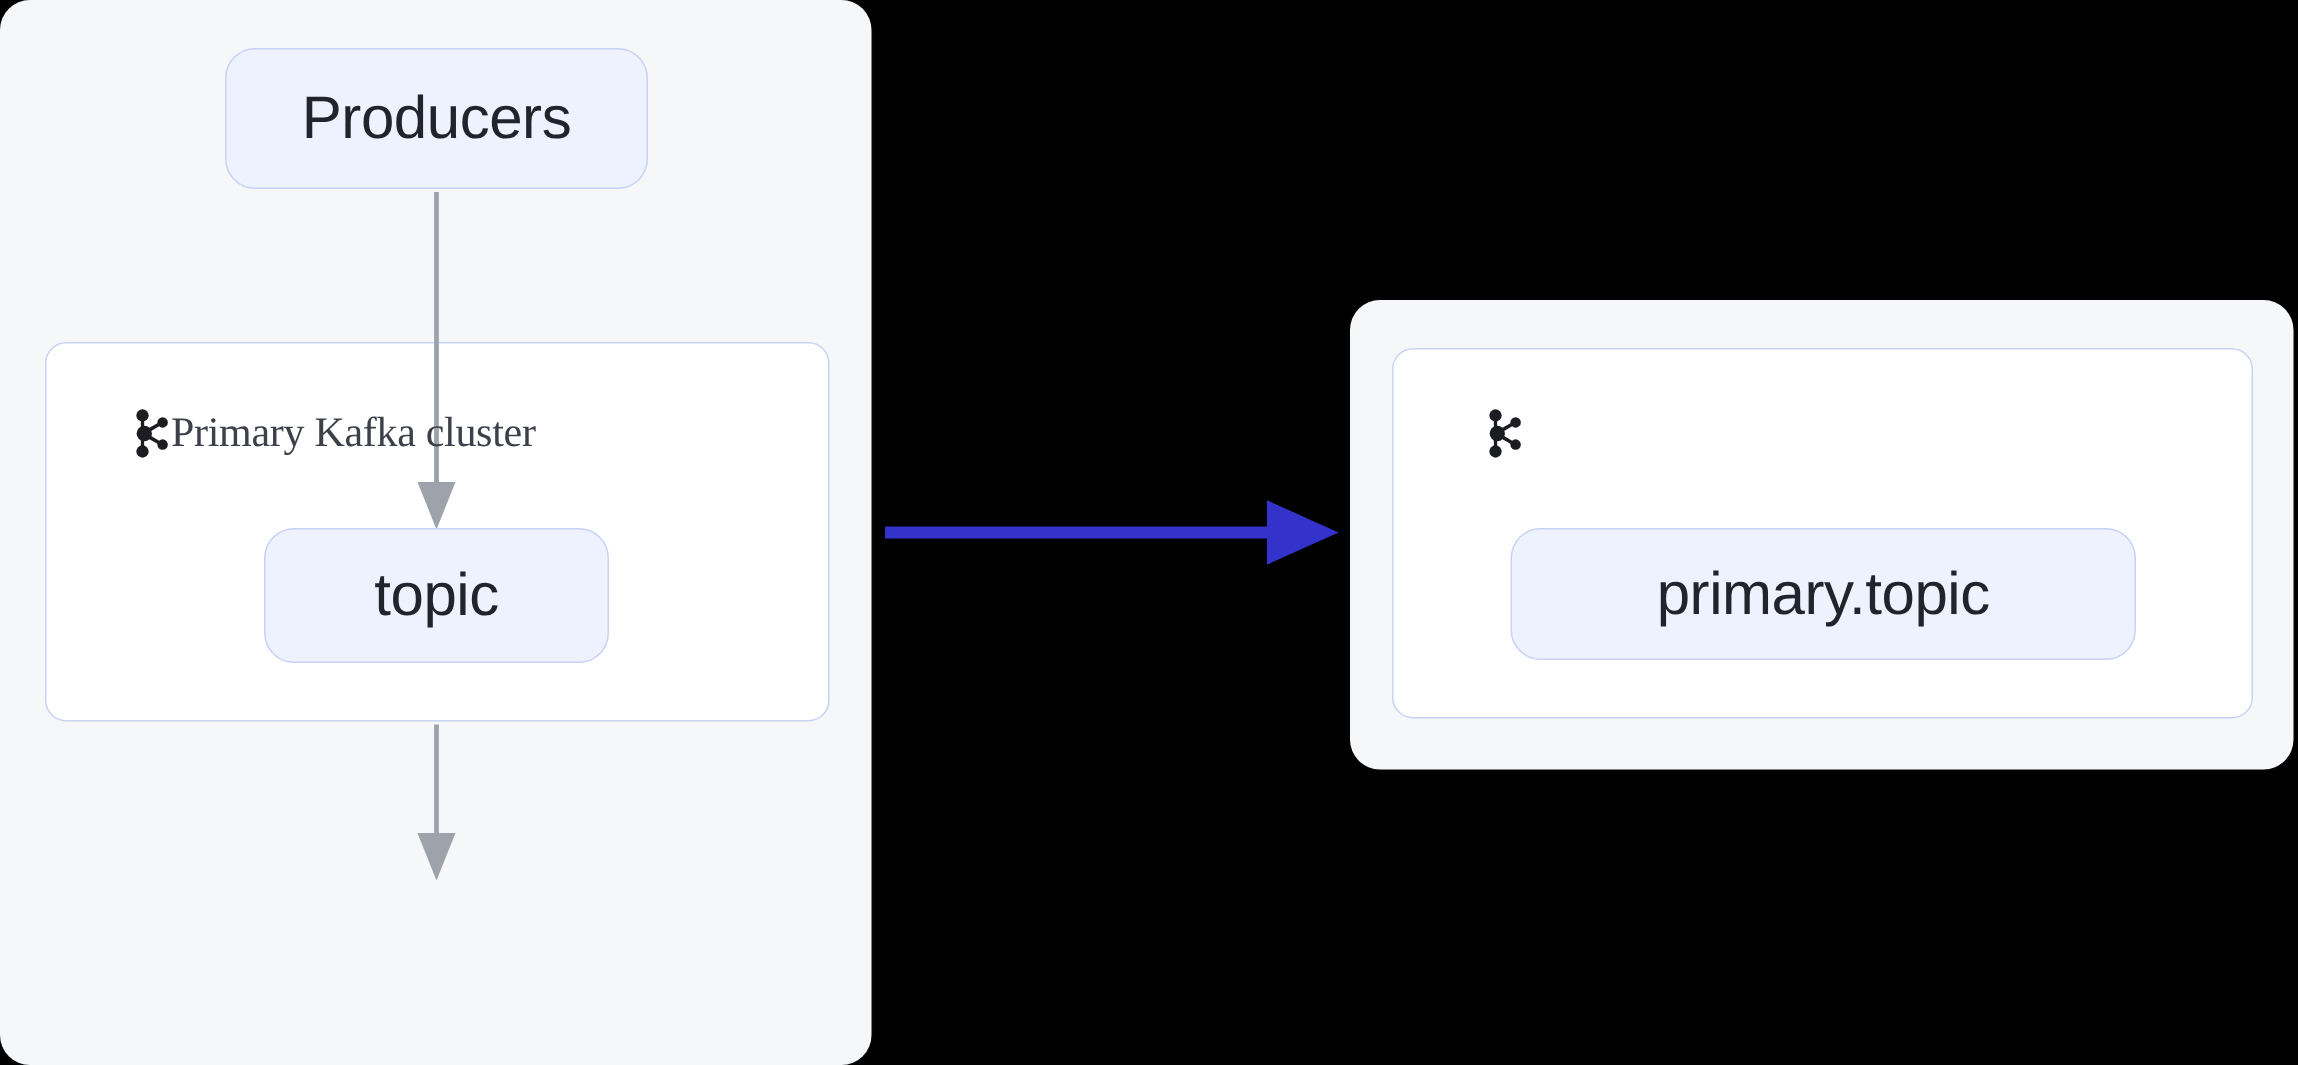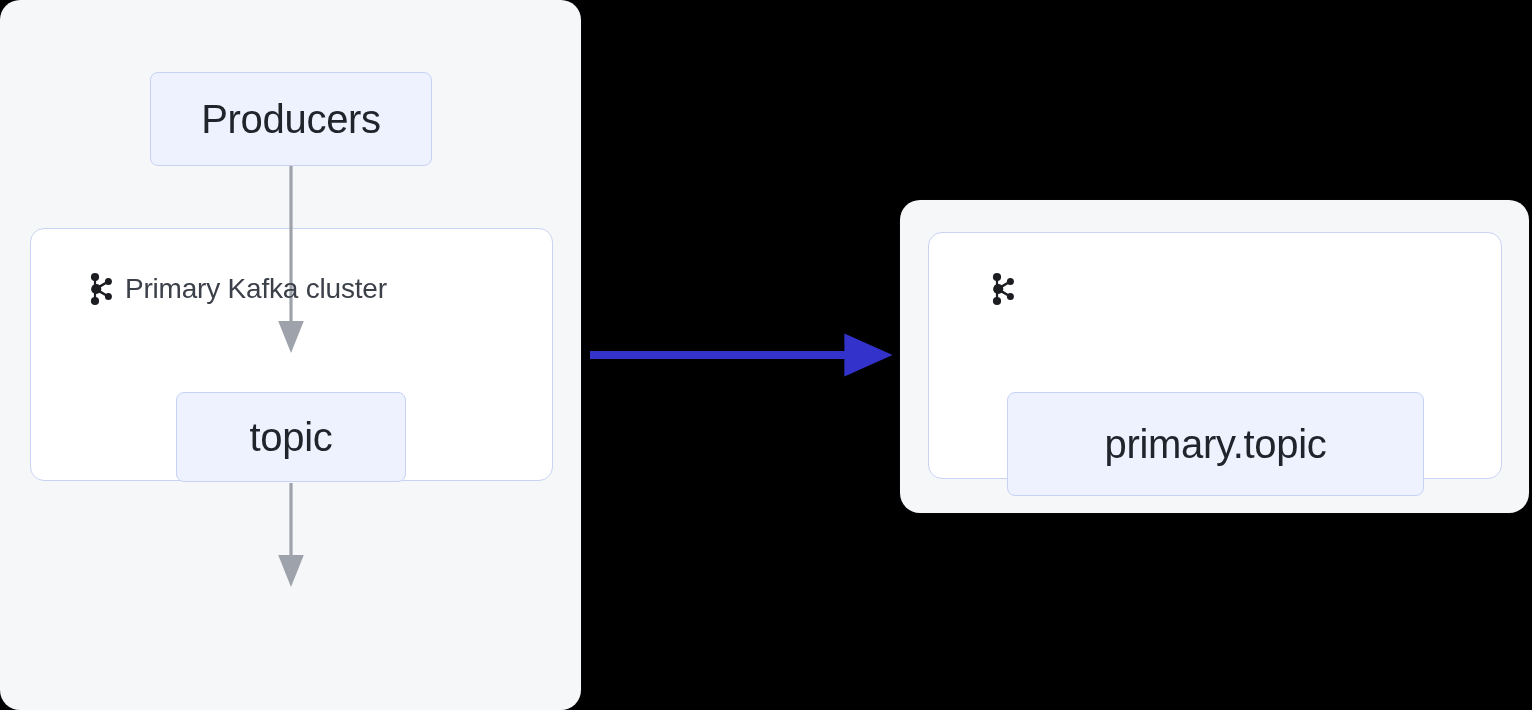--- a/index.html
+++ b/index.html
@@ -39,66 +39,65 @@
   }
 
   #cluster-card-primary   { left: 30px;  top: 228px; width: 523px; height: 253px; }
   #cluster-card-secondary { left: 928px; top: 232px; width: 574px; height: 247px; }
 
   
   .cluster-header {
     position: absolute;
     display: flex;
     align-items: flex-end;
-    gap: 11px;
     white-space: nowrap;
+    font-family: Liberation Serif, serif;
   }
 
   #cluster-header-primary   { left: 88px;  top: 272px; }
   #cluster-header-secondary { left: 990px; top: 272px; }
 
   .cluster-label {
     font-size: 28px;
     font-weight: 400;
     color: #3c4049;
     letter-spacing: -0.2px;
     line-height: 34px;
   }
 
   .kafka-icon { display: block; width: 26px; height: 34px; flex: 0 0 auto; }
 
   
   .node-box {
     position: absolute;
     background: #eef1fe;
     border: 1.5px solid #c7d2f5;
-    border-radius: 8px;
+    border-radius: 20px;
     display: flex;
     align-items: center;
     justify-content: center;
     color: #21242b;
     letter-spacing: -0.3px;
-    margin-top: 40px;
   }
 
   #node-producers {
     left: 150px; top: 32px; width: 282px; height: 94px;
     font-size: 40px;
   }
   #node-topic {
     left: 176px; top: 352px; width: 230px; height: 90px;
     font-size: 40px;
     text-align: center;
   }
   #node-consumers {
     left: 137px; top: 586px; width: 308px; height: 90px;
     font-size: 40px;
   }
   #node-primary-topic {
-    left: 1007px; top: 352px; width: 417px; height: 104px;
+    left: 1007px; top: 352px; width: 417px; height: 88px;
     font-size: 40px;
   }
 
   
   #connectors {
     position: absolute;
     left: 0; top: 0;
     width: 1532px; height: 710px;
     pointer-events: none;
   }

